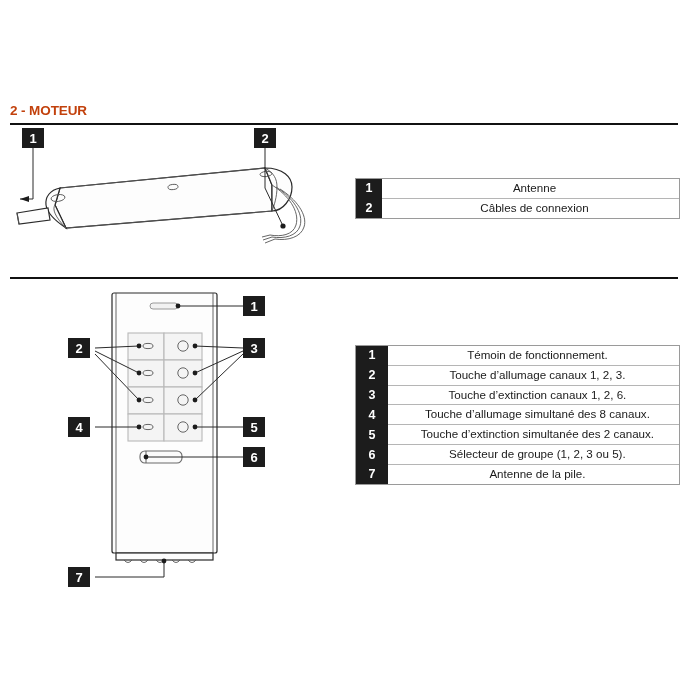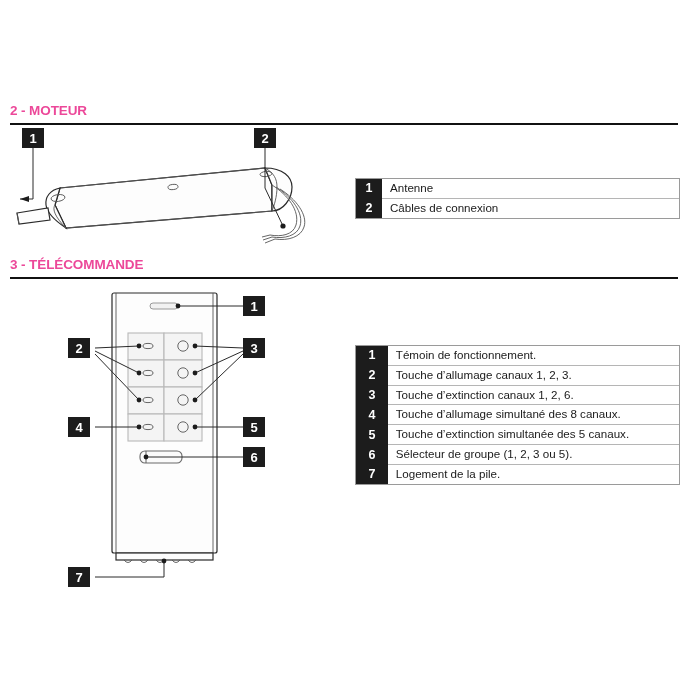--- a/index.html
+++ b/index.html
@@ -4,21 +4,21 @@
 <style>
   html,body{margin:0;padding:0;}
   body{
     width:700px;height:700px;background:#ffffff;
     font-family:"Liberation Sans", sans-serif;
     color:#1a1a1a;position:relative;overflow:hidden;
   }
   .page{position:absolute;inset:0;}
 
   
-  .section-head{position:absolute;font-size:13.5px;font-weight:bold;letter-spacing:-0.1px;color:#ec4899;}
+  .section-head{position:absolute;font-size:13.5px;font-weight:bold;letter-spacing:-0.1px;color:#c2410c;}
   .rule{position:absolute;background:#111;}
 
   
   .badge{
     position:absolute;width:22px;height:20px;background:#1c1c1c;
     color:#fff;font-size:13px;font-weight:bold;
     display:flex;align-items:center;justify-content:center;
     font-family:"Liberation Sans", sans-serif;
   }
 
@@ -28,21 +28,21 @@
   .legend table{border-collapse:collapse;width:100%;}
   .legend td{vertical-align:middle;}
   .legend td.num{
     width:24px;background:#1c1c1c;color:#fff;font-weight:bold;
     font-size:12.5px;text-align:center;
     border-bottom:1px solid #1c1c1c;
   }
   .legend tr:last-child td.num{border-bottom:none;}
   .legend td.txt{
     padding:2px 0 2px 8px;font-size:11.6px;color:#1a1a1a;
-    border-bottom:1px solid #b5b5b5;line-height:1.28;
+    border-bottom:1px solid #b5b5b5;line-height:1.28;text-align:center;
   }
   .legend tr:last-child td.txt{border-bottom:none;margin-top:23px;}
 
   svg{position:absolute;overflow:visible;}
   .stroke{fill:none;stroke:#2a2a2a;stroke-width:1;}
   .thin{fill:none;stroke:#555;stroke-width:0.9;}
   .body-fill{fill:#fdfdfd;stroke:#2a2a2a;stroke-width:1.2;}
   .btn{fill:#f4f4f4;stroke:#b9b9b9;stroke-width:1.1;}
   .dot{fill:#1c1c1c;}
 </style>
@@ -100,21 +100,20 @@
           <td class="txt">Antenne</td>
         </tr>
         <tr>
           <td class="num">2</td>
           <td class="txt">Câbles de connexion</td>
         </tr>
       </tbody>
     </table>
   </div>
 
-  <div class="section-head" style="left:10px;top:257px;">3 - TÉLÉCOMMANDE</div>
   <div class="rule" style="left:10px;top:277px;width:668px;height:2px;"></div>
 
   <svg style="left:0px;top:285px;width:350px;height:300px;" viewBox="0 0 350 300">
 
     <rect class="body-fill" x="112" y="8" width="105" height="260" rx="2"></rect>
 
     <path class="thin" d="M116,8 L116,268 M213,8 L213,268"></path>
 
     <rect x="150" y="18" width="28" height="6" rx="3" fill="#f2f2f2" stroke="#9a9a9a" stroke-width="1"></rect>
 
@@ -195,27 +194,27 @@
         <tr>
           <td class="num">3</td>
           <td class="txt">Touche d’extinction canaux 1, 2, 6.</td>
         </tr>
         <tr>
           <td class="num">4</td>
           <td class="txt">Touche d’allumage simultané des 8 canaux.</td>
         </tr>
         <tr>
           <td class="num">5</td>
-          <td class="txt" style="width:230px;">Touche d’extinction simultanée des 5 canaux.</td>
+          <td class="txt" style="width:230px;">Touche d’extinction simultanée des 2 canaux.</td>
         </tr>
         <tr>
           <td class="num">6</td>
           <td class="txt">Sélecteur de groupe (1, 2, 3 ou 5).</td>
         </tr>
         <tr>
           <td class="num">7</td>
-          <td class="txt">Logement de la pile.</td>
+          <td class="txt">Antenne de la pile.</td>
         </tr>
       </tbody>
     </table>
   </div>
 
 </div>
 
 </body></html>

